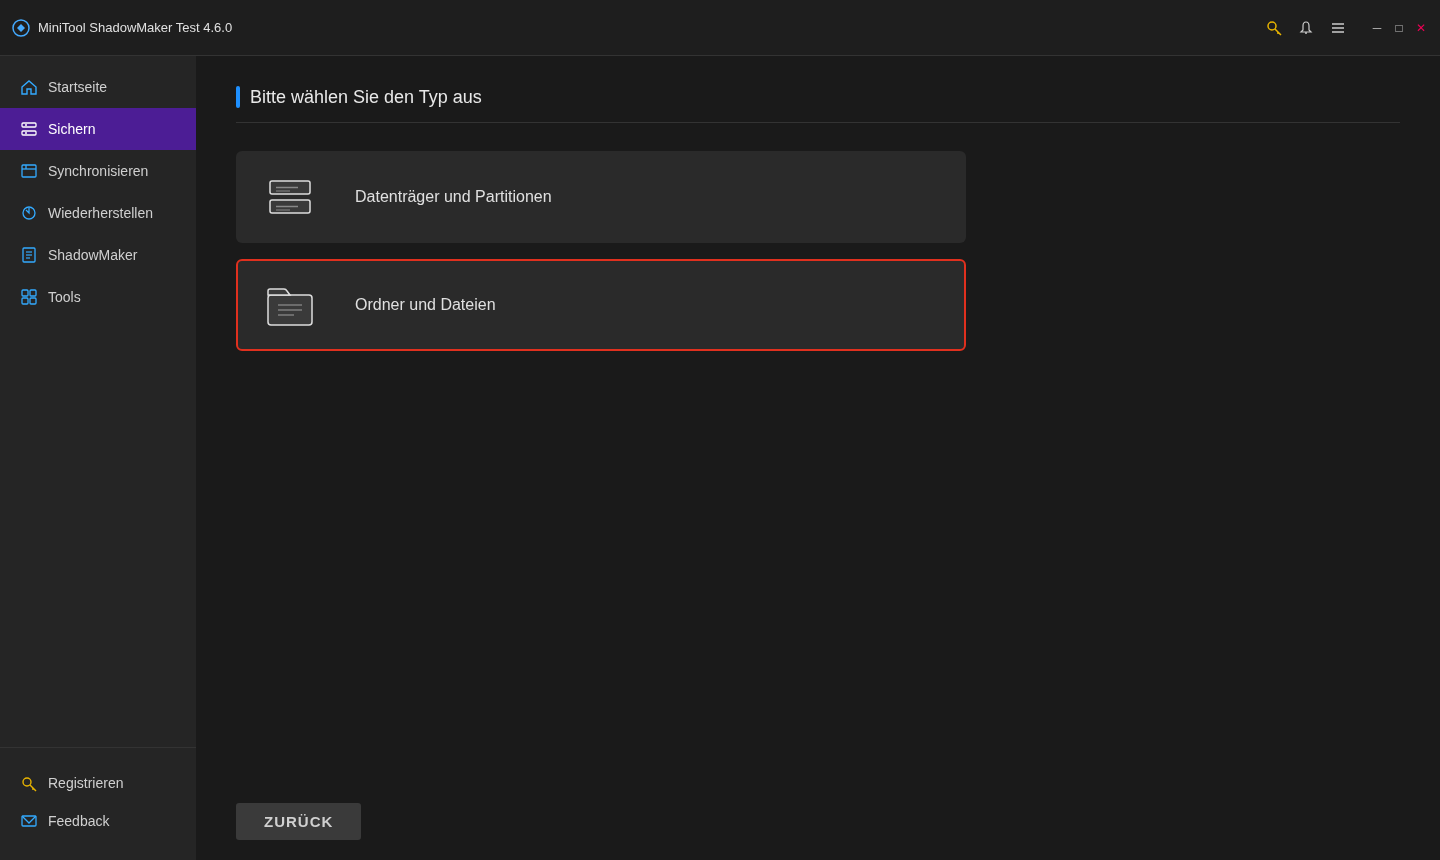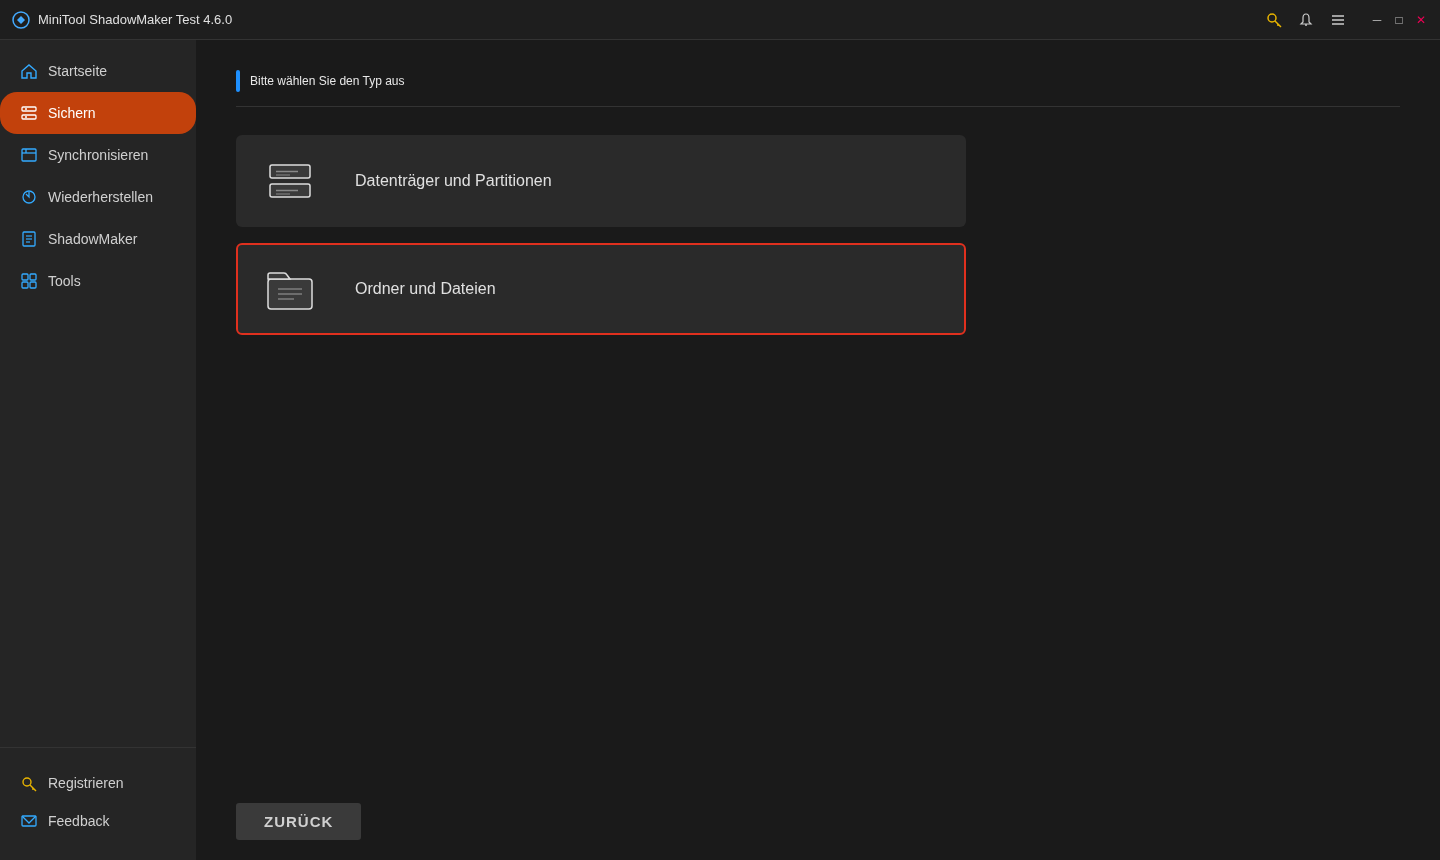--- a/index.html
+++ b/index.html
@@ -9,21 +9,21 @@
       background: #1a1a1a;
       font-family: 'Segoe UI', Arial, sans-serif;
       color: #e0e0e0;
       overflow: hidden;
       display: flex;
       flex-direction: column;
     }
 
     
     .titlebar {
-      height: 40px;
+      height: 56px;
       background: #1e1e1e;
       display: flex;
       align-items: center;
       justify-content: space-between;
       padding: 0 12px;
       flex-shrink: 0;
       border-bottom: 1px solid #333;
     }
     .titlebar-left {
       display: flex;
@@ -87,23 +87,22 @@
       display: flex;
       align-items: center;
       gap: 10px;
       padding: 12px 20px;
       cursor: pointer;
       font-size: 14px;
       color: #d0d0d0;
       transition: background 0.15s;
     }
     .nav-item.active {
-      background: #c2410c;
+      background: #4c1d95;
       color: #fff;
-      border-radius: 17px;
     }
     .nav-icon {
       width: 18px;
       height: 18px;
       flex-shrink: 0;
       display: flex;
       align-items: center;
       justify-content: center;
     }
 
@@ -133,21 +132,21 @@
       border-bottom: 1px solid #333;
     }
     .page-header-accent {
       width: 4px;
       height: 22px;
       background: #1e90ff;
       border-radius: 2px;
       flex-shrink: 0;
     }
     .page-title {
-      font-size: 12px;
+      font-size: 18px;
       font-weight: 400;
       color: #e8e8e8;
     }
 
     
     .cards-area {
       display: flex;
       flex-direction: column;
       gap: 16px;
     }

